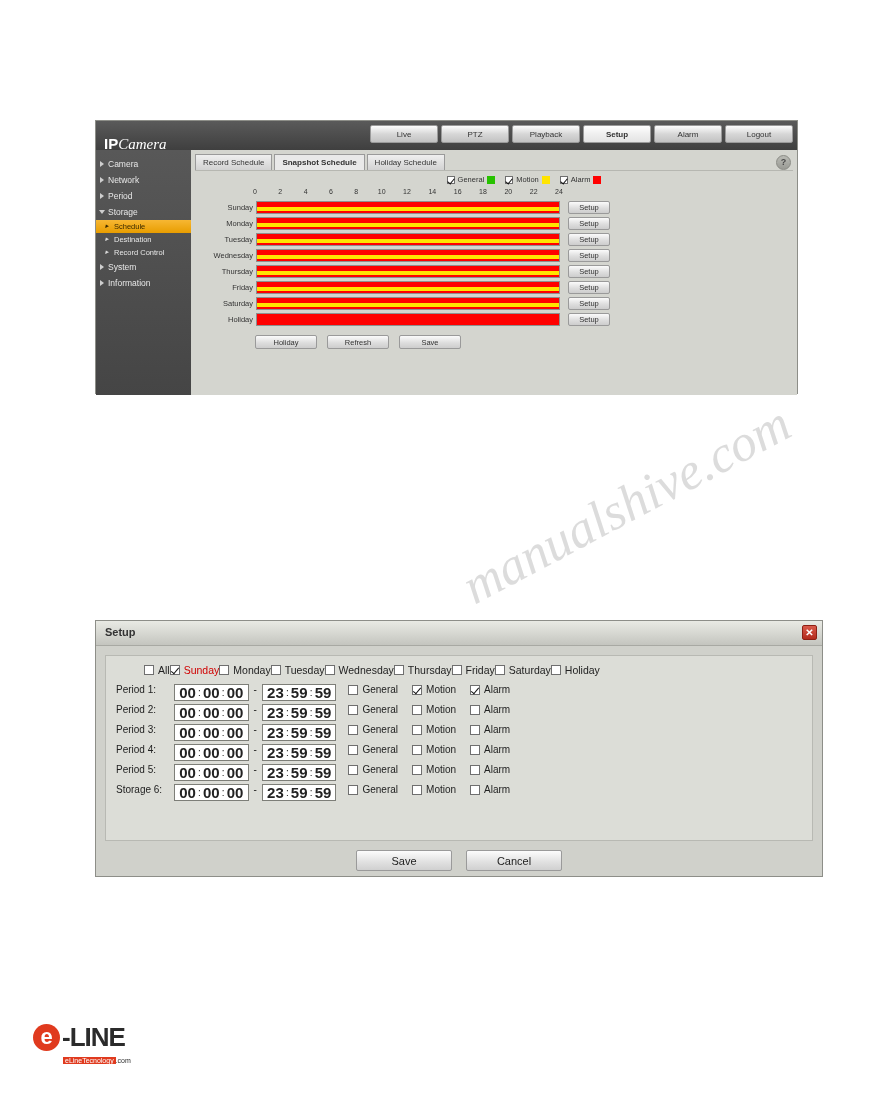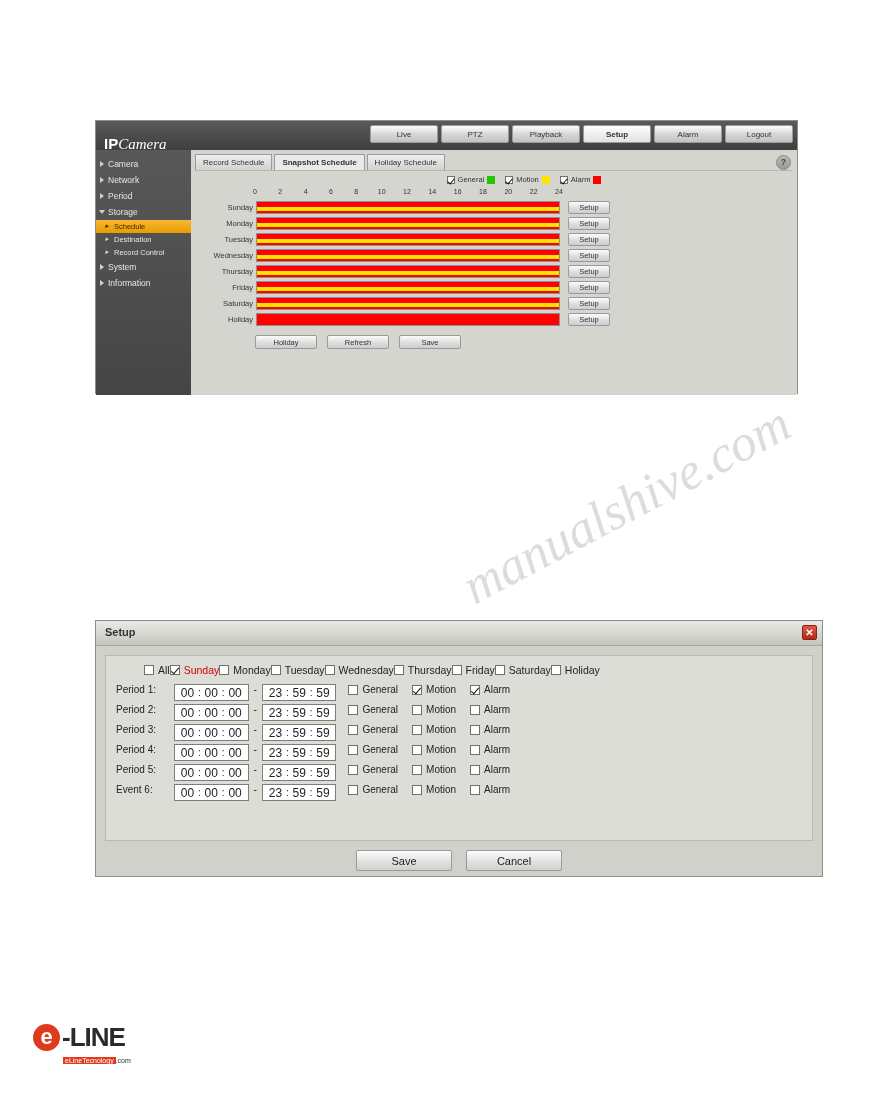--- a/index.html
+++ b/index.html
@@ -161,21 +161,21 @@
   }
   .daysrow{display:flex;align-items:center;margin-bottom:8px;padding-left:28px;}
   .daychk{display:flex;align-items:center;gap:4px;font-size:10.5px;color:#222;}
   .daychk.sunday{color:#d00000;}
   .prow{display:flex;align-items:flex-start;margin-bottom:3px;}
   .plabel{width:58px;font-size:10px;color:#222;}
   .timebox{
     display:flex;align-items:center;background:#fff;border:1px solid #7d7e78;
     height:17px;padding:0 4px;box-sizing:border-box;
   }
-  .timebox .tv{font-size:12px;color:#222;width:17px;text-align:center;}
+  .timebox .tv{font-size:15px;color:#222;width:17px;text-align:center;font-weight:bold;}
   .timebox .sep{font-size:10px;color:#222;padding:0 2px;}
   .dash{padding:0 5px;font-size:10px;color:#222;}
   .evts{display:flex;gap:14px;margin-left:12px;}
   .evt{display:flex;align-items:center;gap:4px;font-size:10px;color:#222;}
   .cbl{
     width:10px;height:10px;border:1px solid #6f6f6f;background:#fff;display:inline-block;
     position:relative;box-sizing:border-box;
   }
   .cbl.checked::after{
     content:"";position:absolute;left:2px;top:0px;width:3px;height:7px;
@@ -604,21 +604,21 @@
           <span>Motion</span>
         </label>
         <label class="evt">
           <span class="cbl"></span>
           <span>Alarm</span>
         </label>
       </div>
     </div>
 
     <div class="prow">
-      <div class="plabel">Event 6:</div>
+      <div class="plabel">Storage 6:</div>
       <div class="timebox">
         <span class="tv">00</span>
           <span class="sep">:</span>
         <span class="tv">00</span>
           <span class="sep">:</span>
         <span class="tv">00</span>
       </div>
       <span class="dash">-</span>
       <div class="timebox">
         <span class="tv">23</span>

